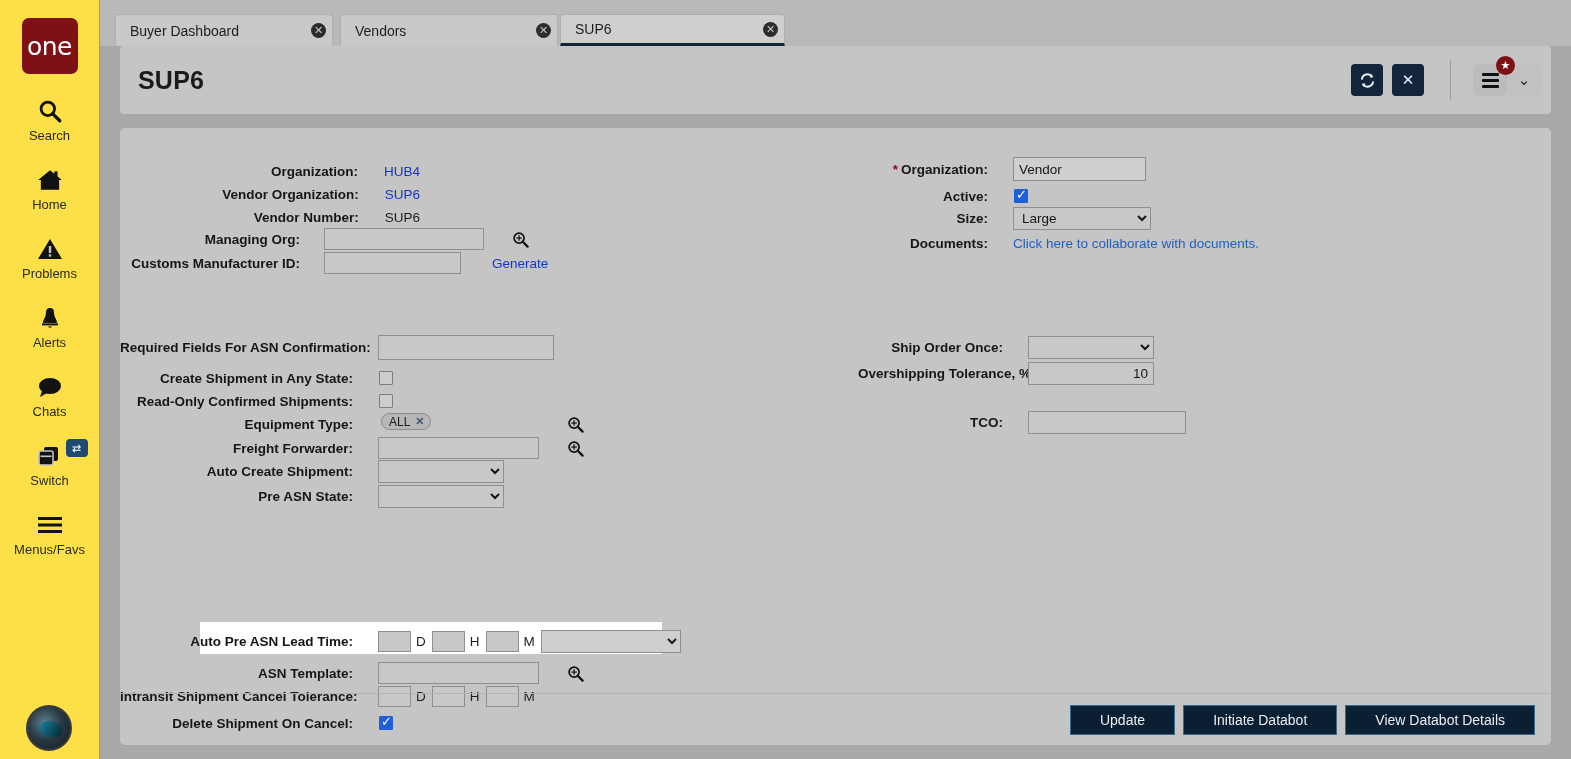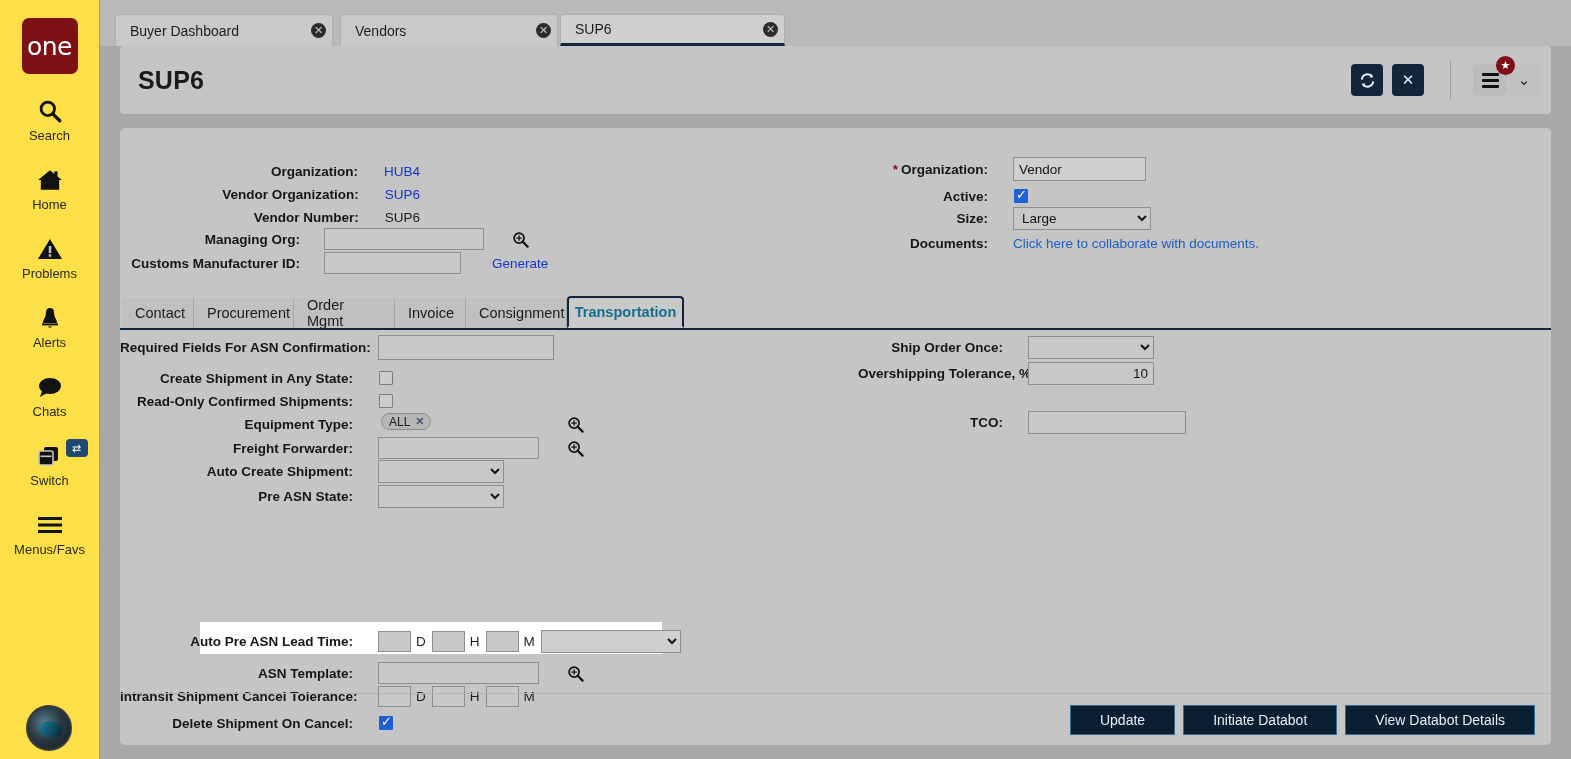--- a/index.html
+++ b/index.html
@@ -457,40 +457,20 @@
         <option>Large</option>
       </select>
     </div>
 
     <div class="fld-row" style="left:738px; top:104px;">
       <span class="fld-label" style="width:130px;">Documents:</span>
       <span class="doc-link" style="margin-left:5px;">Click here to collaborate with documents.</span>
     </div>
   </div>
 
-  <div id="inner-tabs">
-    <div class="itab" style="left:2px; width:72px;">
-        <span>Contact</span>
-      </div>
-    <div class="itab" style="left:74px; width:100px;">
-        <span>Procurement</span>
-      </div>
-    <div class="itab" style="left:174px; width:101px;">
-        <span>Order Mgmt</span>
-      </div>
-    <div class="itab" style="left:275px; width:71px;">
-        <span>Invoice</span>
-      </div>
-    <div class="itab" style="left:346px; width:101px;">
-        <span>Consignment</span>
-      </div>
-    <div class="itab active" style="left:447px; width:117px; justify-content:center;">
-        <span>Transportation</span>
-      </div>
-  </div>
 
   <div id="tab-body">
 
     <div id="highlight-box"></div>
 
     <div class="fld-row" style="left:0; top:4px;">
       <span class="fld-label" style="width:233px;">Required Fields For ASN Confirmation:</span>
       <input class="tf" style="width: 176px; height: 25px; margin-left: 5px;" value="">
     </div>
 

